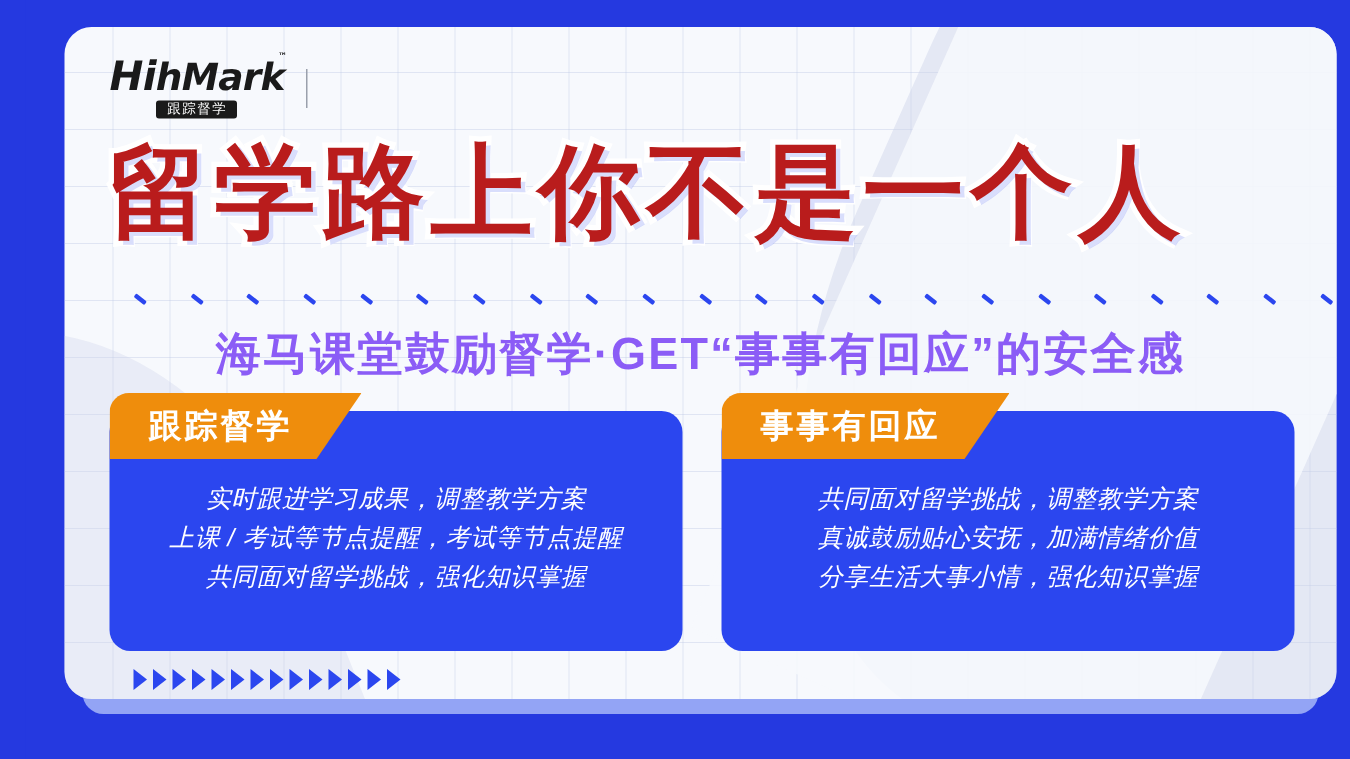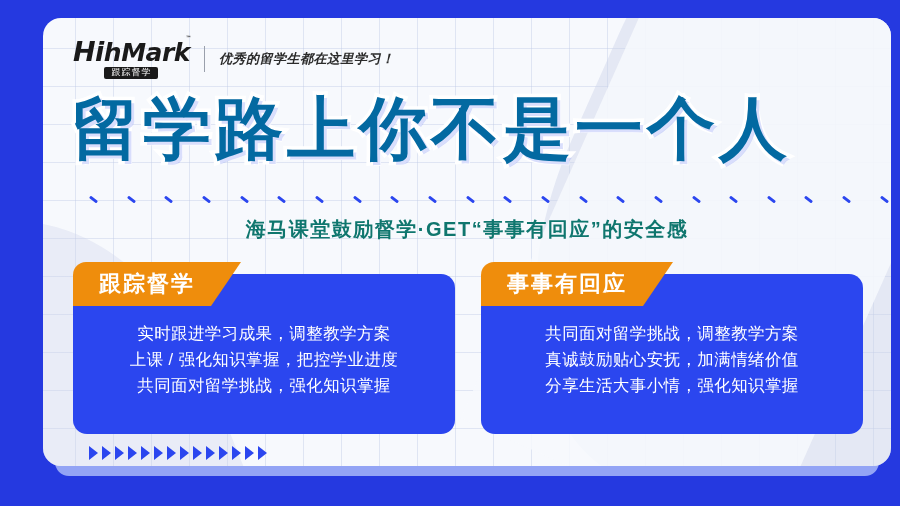--- a/index.html
+++ b/index.html
@@ -154,21 +154,21 @@
   
   .headline {
     position: absolute;
     left: 28px;
     top: 76px;
     width: 800px;
     font-size: 68px;
     font-weight: bold;
     line-height: 1;
     letter-spacing: 4px;
-    color: #0369a1;
+    color: #b91c1c;
     white-space: nowrap;
     -webkit-text-stroke: 7px #ffffff;
     paint-order: stroke fill;
     text-shadow:
       3px 3px 0 rgba(43,70,239,0.18);
   }
 
   
   .tick-row {
     position: absolute;
@@ -189,23 +189,23 @@
     border-radius: 1px;
   }
 
   
   .subtitle {
     position: absolute;
     left: 0;
     right: 0;
     top: 198px;
     text-align: center;
-    font-size: 20px;
+    font-size: 30px;
     font-weight: bold;
-    color: #0f766e;
+    color: #8b5cf6;
     letter-spacing: 1.5px;
     white-space: nowrap;
   }
 
   
   .cards {
     position: absolute;
     left: 30px;
     top: 256px;
     width: 790px;
@@ -246,20 +246,21 @@
     top: 46px;
     padding: 0 14px;
     text-align: center;
   }
   .card-line {
     font-size: 16.5px;
     color: #ffffff;
     line-height: 1.58;
     letter-spacing: 0.4px;
     white-space: nowrap;
+    font-style: italic;
   }
 
   
   .arrow-row {
     position: absolute;
     left: 46px;
     top: 428px;
     display: flex;
     gap: 4px;
     align-items: center;
@@ -313,21 +314,20 @@
 
       <div class="header">
         <div class="logo">
           <div class="logo-word">
             <span class="tall">Hi</span><span>hMark</span>
             <span class="logo-tm">™</span>
           </div>
           <div class="logo-sub">跟踪督学</div>
         </div>
         <div class="logo-divider"></div>
-        <div class="tagline">优秀的留学生都在这里学习！</div>
       </div>
 
       <div class="headline">留学路上你不是一个人</div>
 
       <div class="tick-row">
           <span class="tick"></span>
           <span class="tick"></span>
           <span class="tick"></span>
           <span class="tick"></span>
           <span class="tick"></span>
@@ -353,21 +353,21 @@
       <div class="subtitle">海马课堂鼓励督学·GET“事事有回应”的安全感</div>
 
       <div class="cards">
 
         <div class="card">
           <div class="card-tab">
             <span class="card-tab-label">跟踪督学</span>
           </div>
           <div class="card-body">
             <div class="card-line">实时跟进学习成果，调整教学方案</div>
-            <div class="card-line">上课 / 强化知识掌握，把控学业进度</div>
+            <div class="card-line">上课 / 考试等节点提醒，考试等节点提醒</div>
             <div class="card-line">共同面对留学挑战，强化知识掌握</div>
           </div>
         </div>
 
         <div class="card">
           <div class="card-tab">
             <span class="card-tab-label">事事有回应</span>
           </div>
           <div class="card-body">
             <div class="card-line">共同面对留学挑战，调整教学方案</div>

